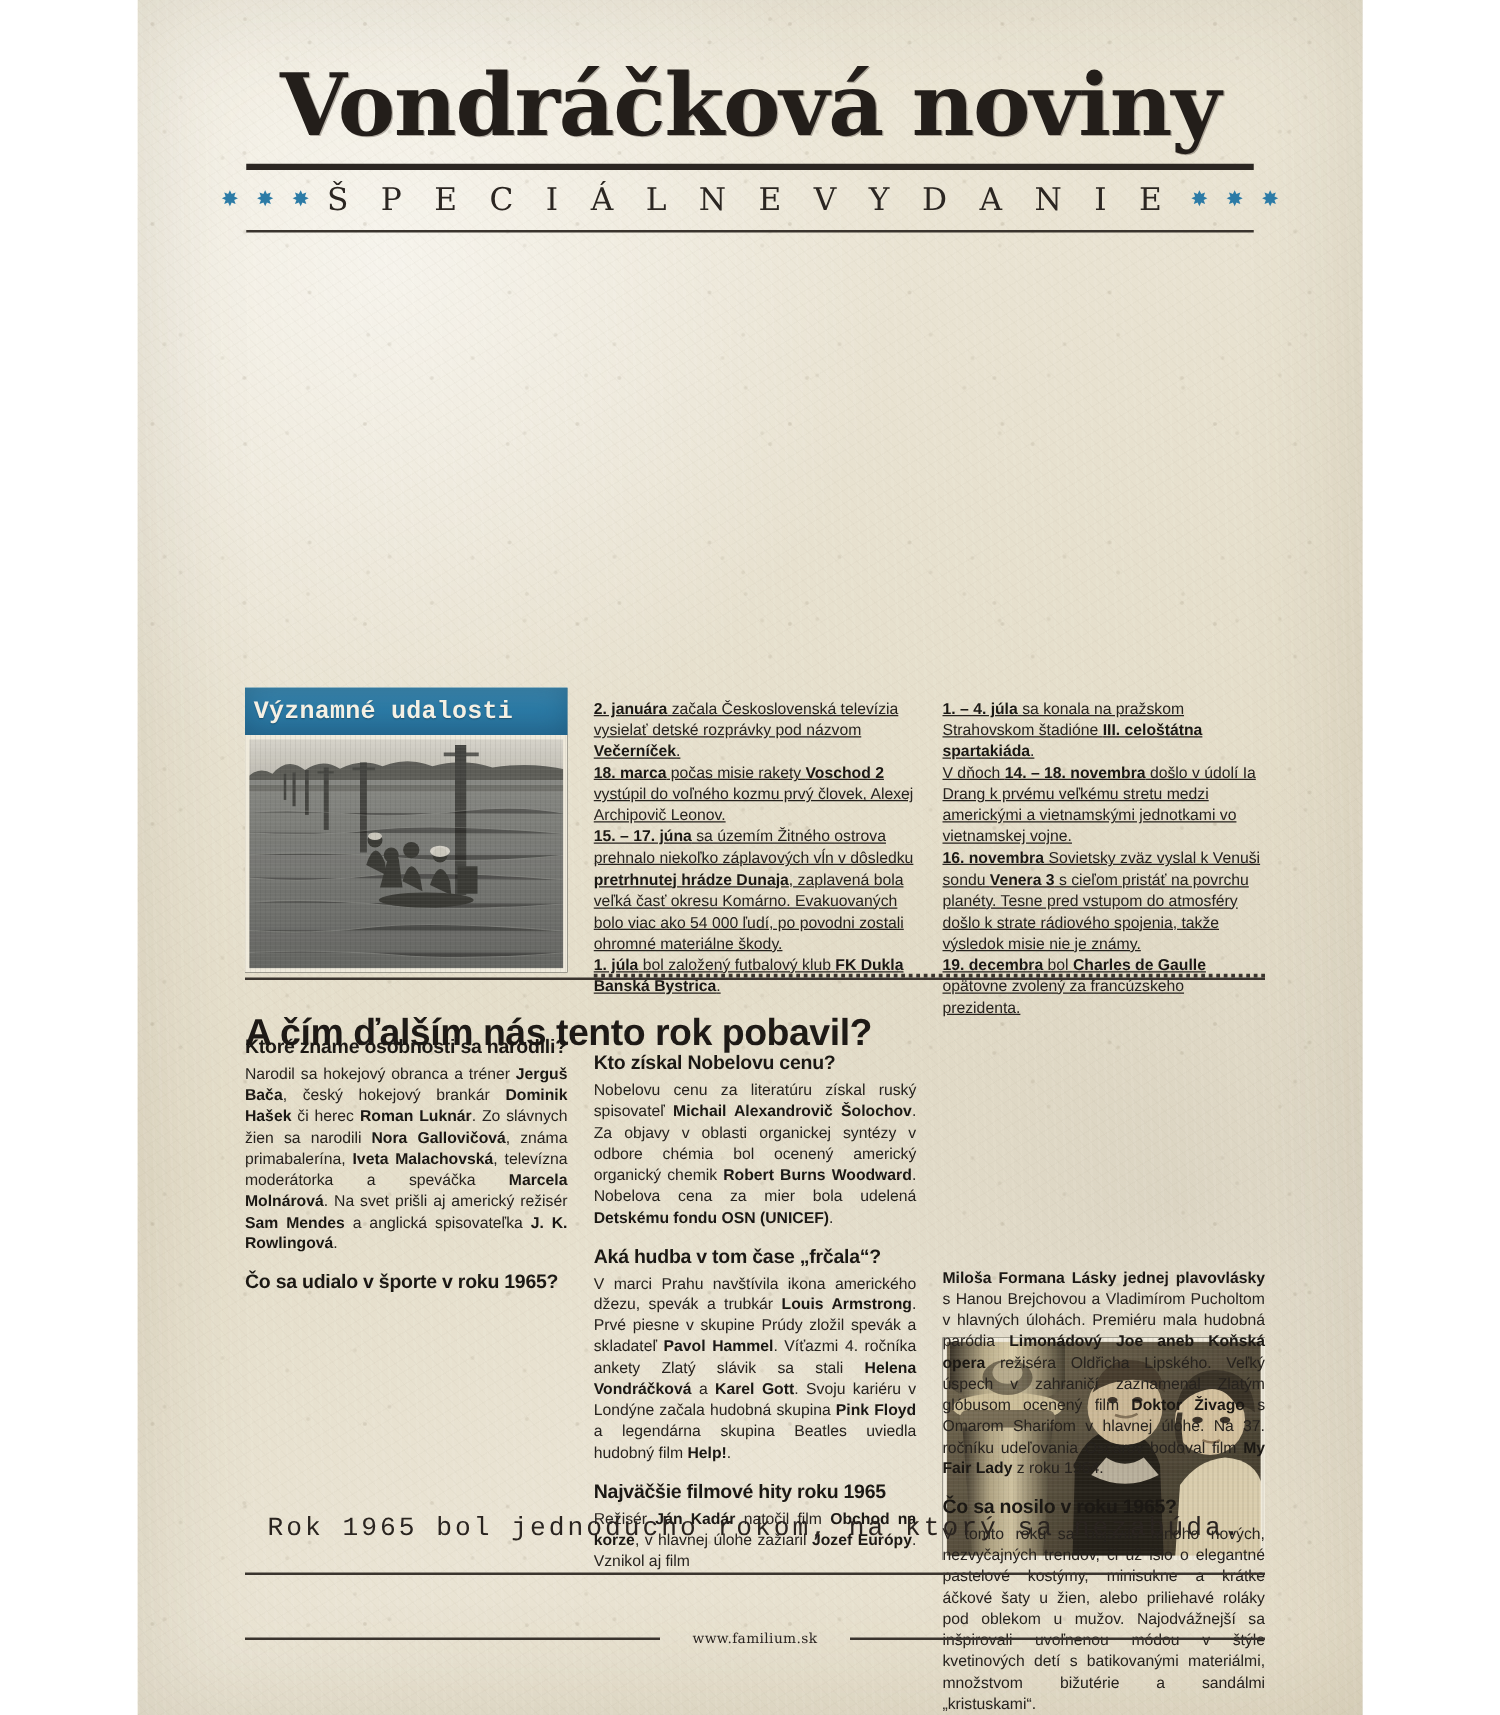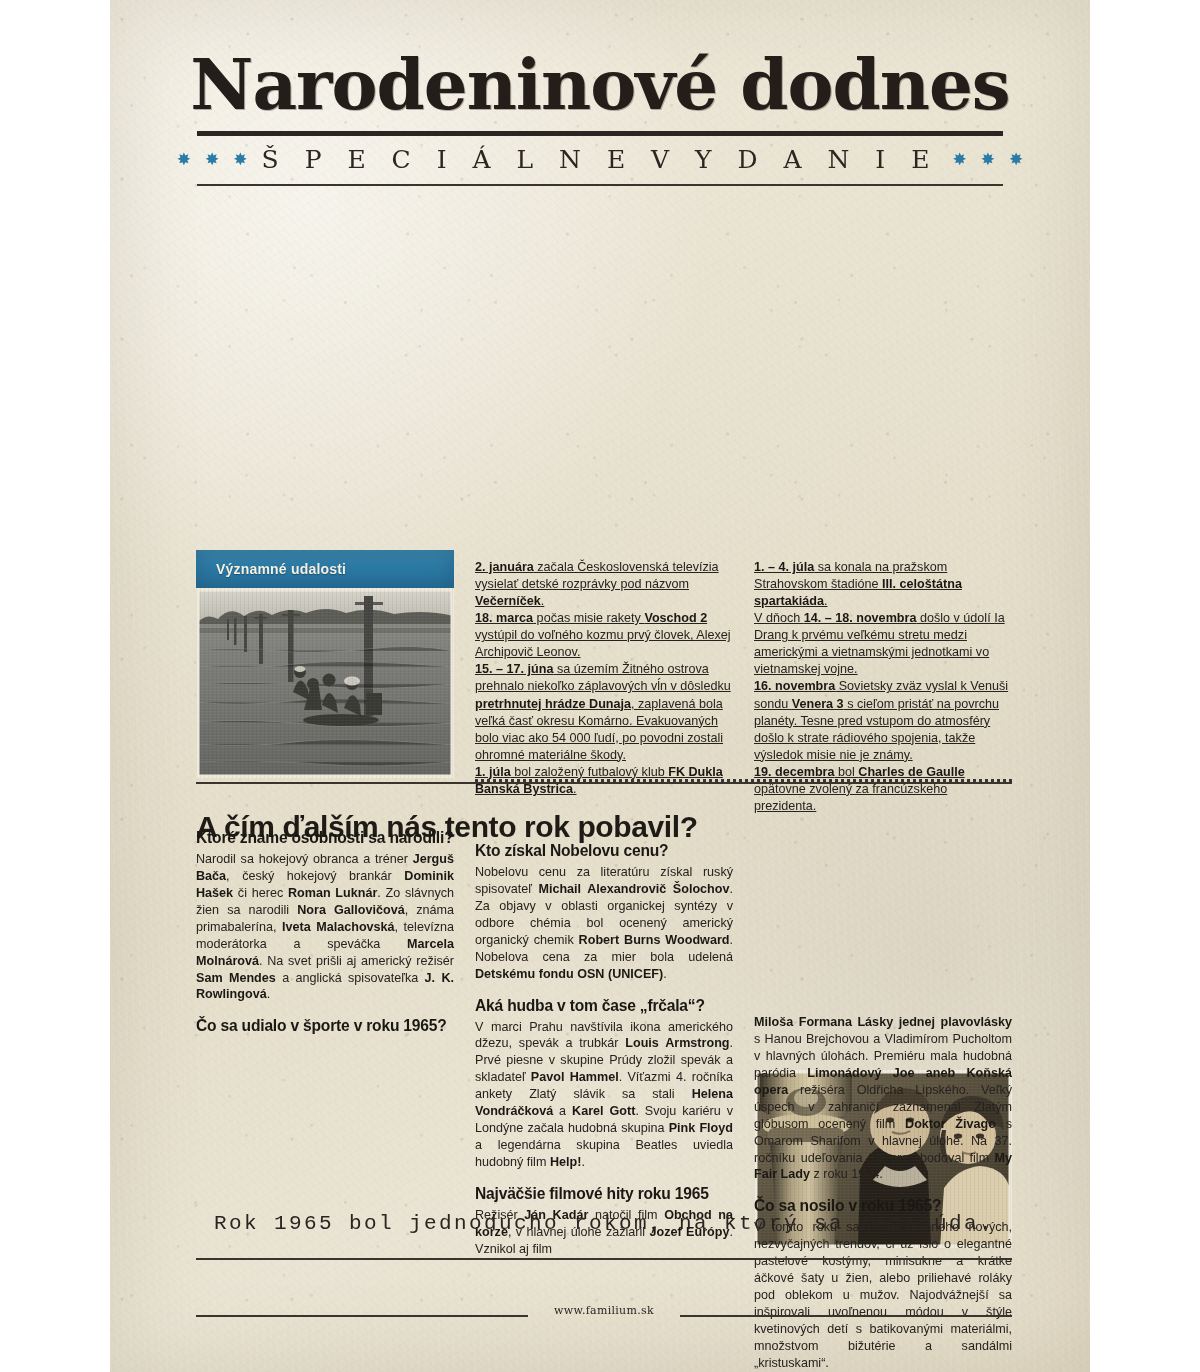--- a/index.html
+++ b/index.html
@@ -79,22 +79,22 @@
   .ev-col{position:absolute;top:11px;font-size:12.6px;line-height:1.355;color:#26221e;text-decoration:underline;}
   .ev-col b{font-weight:700;color:#1b1814;}
 
   #banner{
     position:absolute;left:0;top:2px;width:258px;height:38px;
     background:linear-gradient(180deg,#3d87ae 0%,#2c7ba6 45%,#27709a 100%);
     display:flex;align-items:center;
     box-shadow:inset 0 0 22px rgba(20,60,85,.35);
   }
   #banner span{
-    font-family:Liberation Sans, sans-serif;font-weight:700;font-size:14px;color:#f4f0e4;
-    padding-left:20px;letter-spacing:.2px;text-shadow:0 1px 1px rgba(10,40,60,.45);
+    font-family:Liberation Mono, monospace;font-weight:700;font-size:20px;color:#f4f0e4;
+    padding-left:7px;letter-spacing:.2px;text-shadow:0 1px 1px rgba(10,40,60,.45);
   }
 
   
   .photo{position:absolute;background:#2b2b29;overflow:hidden;}
   .photo .grain{position:absolute;inset:0;pointer-events:none;
     background-image:repeating-linear-gradient(0deg, rgba(255,255,255,.035) 0 1px, transparent 1px 3px),
                      repeating-linear-gradient(90deg, rgba(0,0,0,.05) 0 1px, transparent 1px 4px);}
 
   #photo-flood{left:0;top:40px;width:258px;height:190px;}
   #photo-oscar{left:558px;top:242px;width:258px;height:178px;}
@@ -122,33 +122,33 @@
   .bcol p{margin:0;}
   .bcol b{font-weight:700;color:#1b1814;}
 
   
   #foot-rule-top{position:absolute;left:86px;top:1258px;width:816px;height:2px;background:#3a342e;}
   #foot-slogan{
     position:absolute;left:86px;top:1212px;width:816px;text-align:center;
     font-family:Liberation Mono, monospace;font-size:21px;letter-spacing:2.4px;color:#2a2420;
   }
   #foot-rule-wrap{position:absolute;left:86px;top:1304px;width:816px;
-    display:flex;align-items:flex-end;gap:26px;}
+    display:flex;align-items:center;gap:26px;}
   .foot-line{flex:1;height:2px;background:#3a342e;}
   #foot-url{font-family:"DejaVu Serif", serif;font-size:11px;color:#2a2420;letter-spacing:.3px;}
 
   .dotted-sep{position:absolute;height:0;border-top:3px dotted #3a342e;}
 </style>
 </head>
 <body>
 
 <div id="sheet">
 
   <div id="masthead">
-    <div id="mast-title">Narodeninové dodnes</div>
+    <div id="mast-title">Vondráčková noviny</div>
     <div id="mast-rule"></div>
     <div id="mast-sub-row">
       <span class="star">✸</span>
       <span class="star">✸</span>
       <span class="star">✸</span>
       <span id="mast-sub">Š P E C I Á L N E   V Y D A N I E</span>
       <span class="star">✸</span>
       <span class="star">✸</span>
       <span class="star">✸</span>
     </div>

